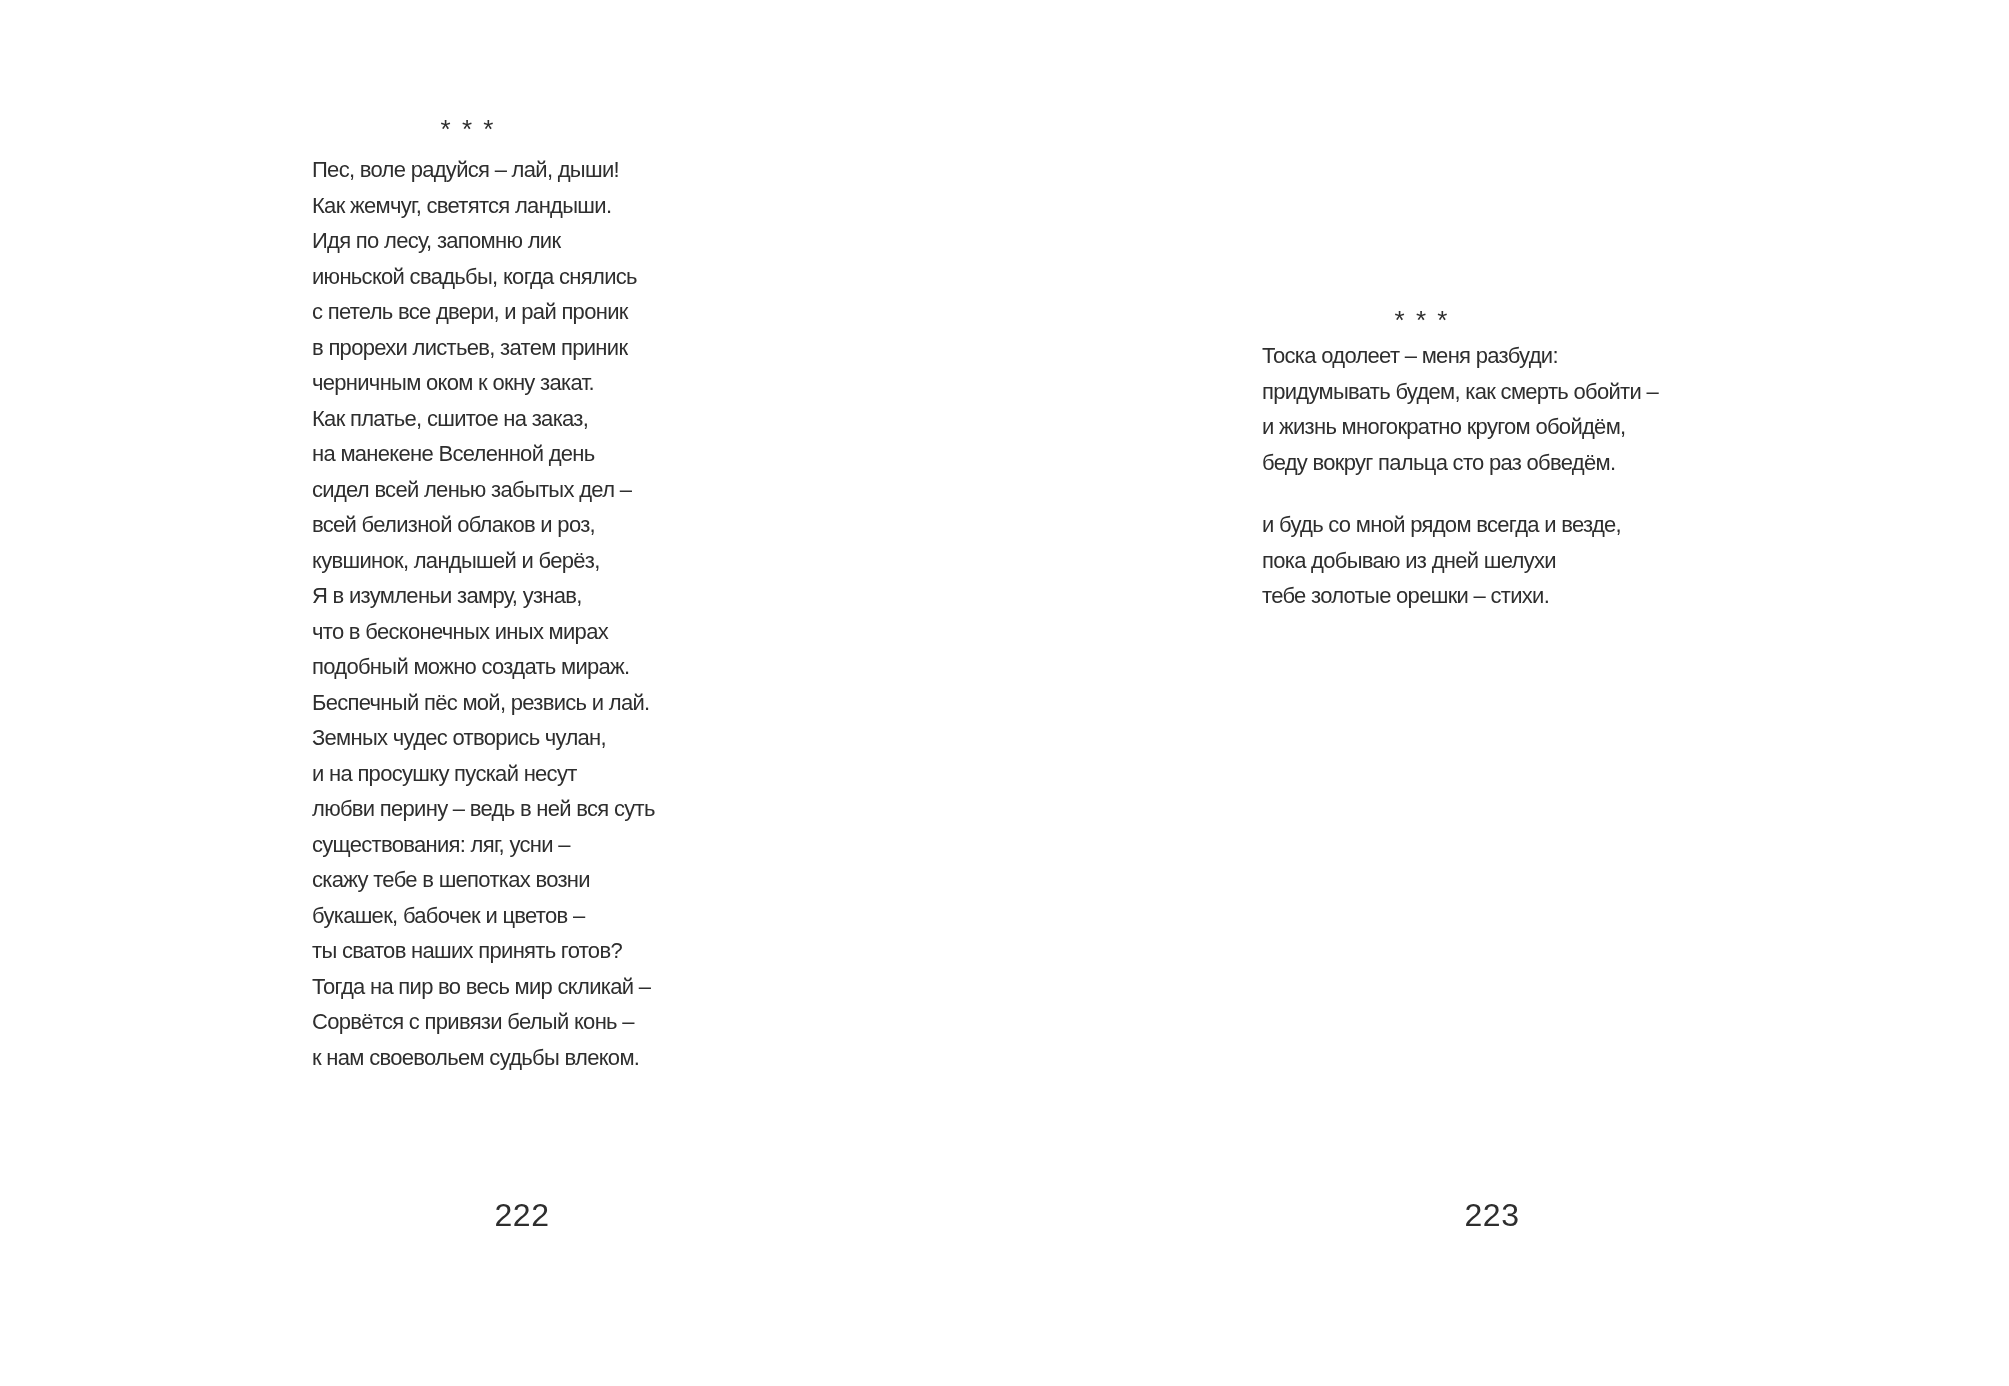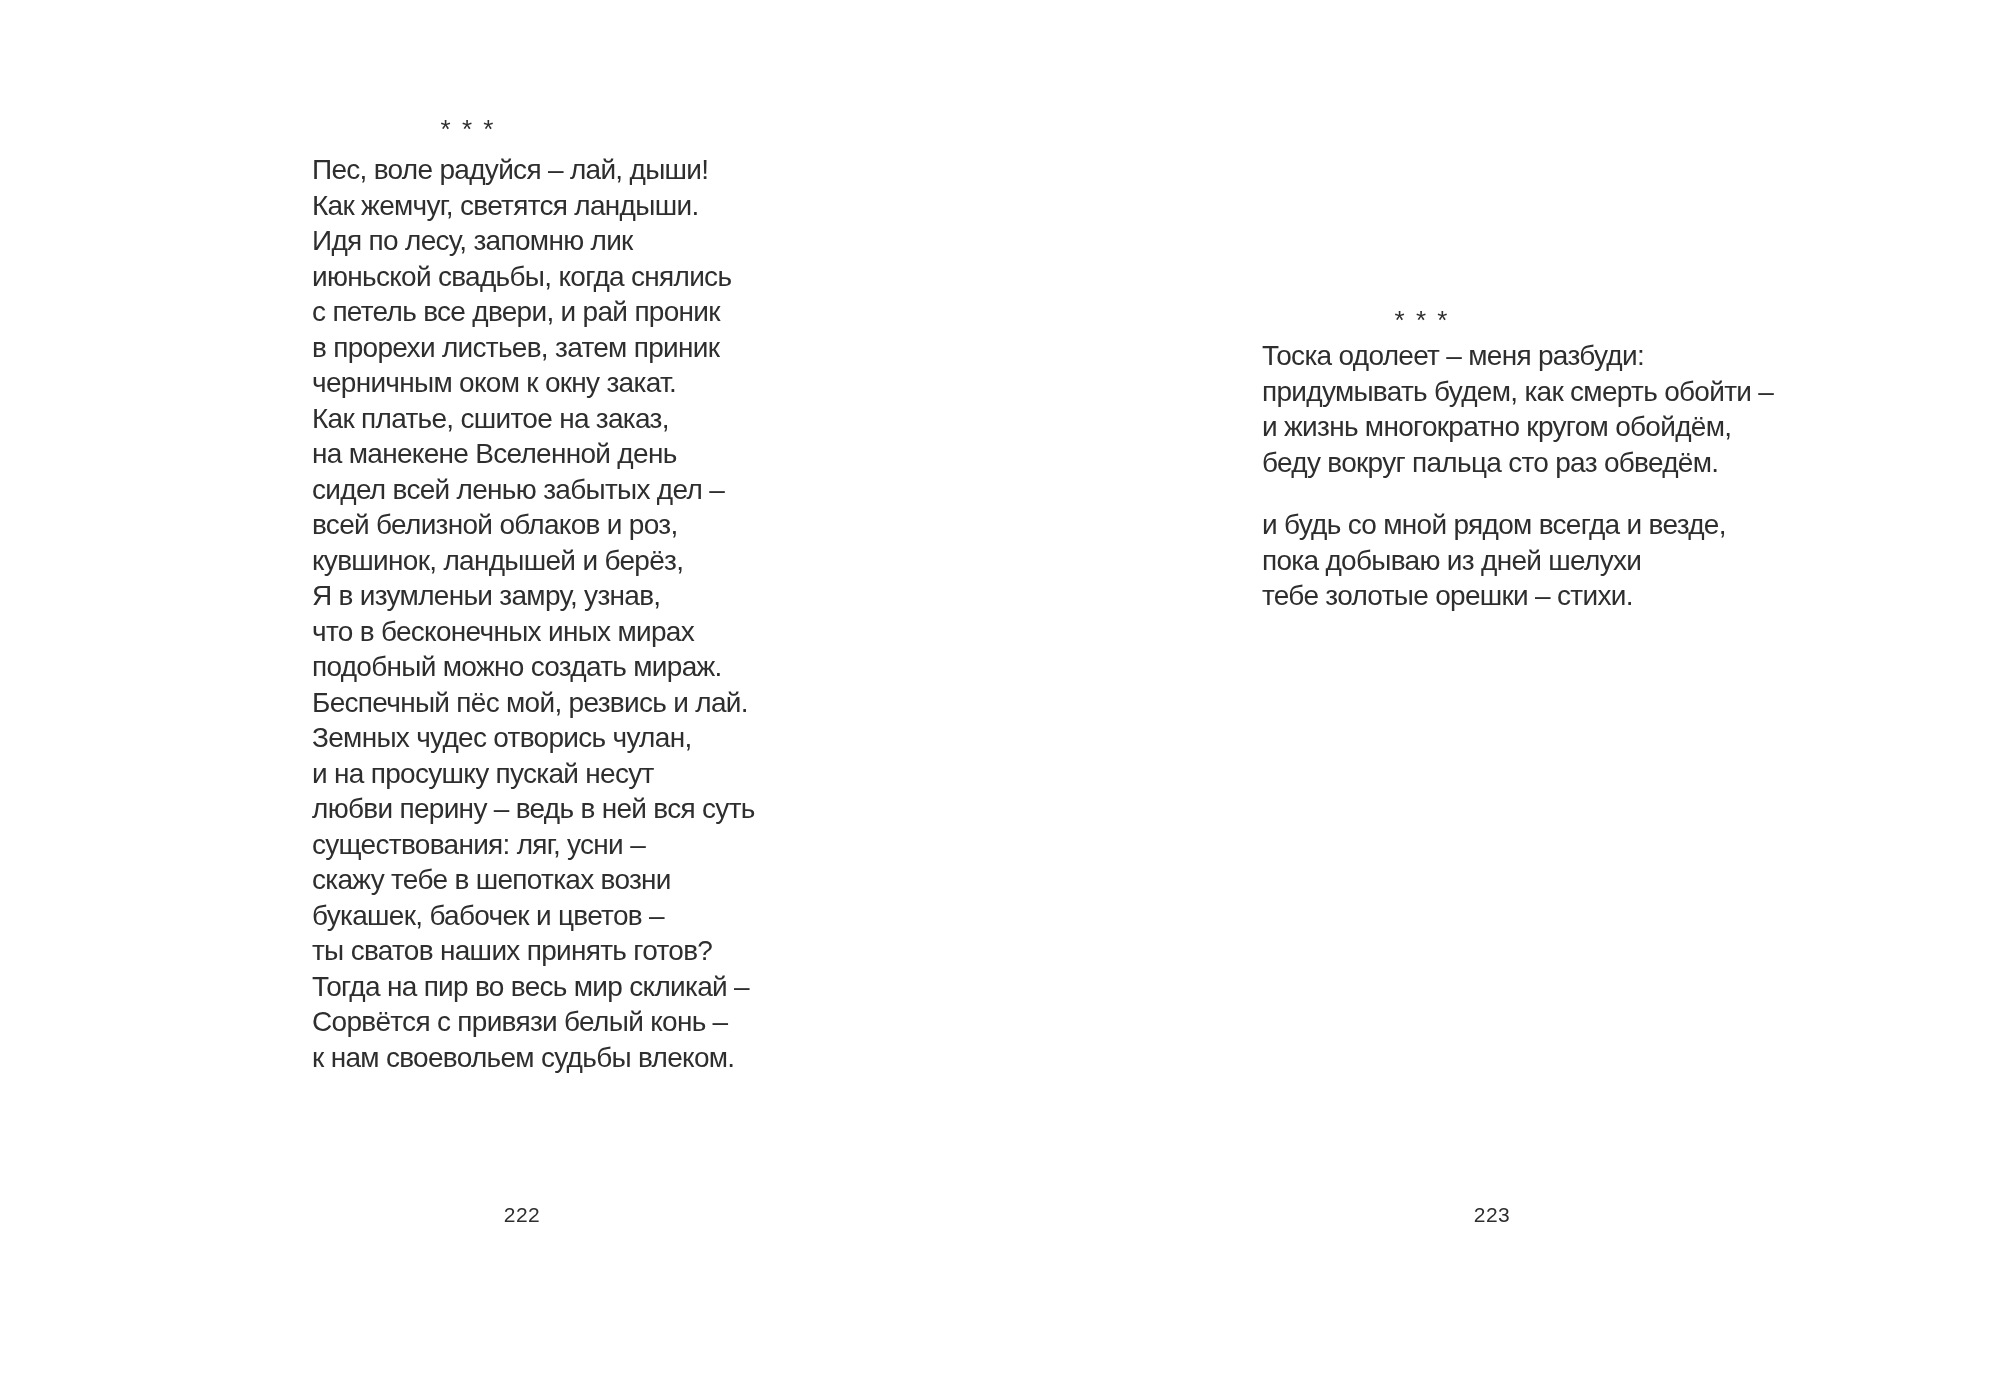--- a/index.html
+++ b/index.html
@@ -19,33 +19,33 @@
   .stars {
     position: absolute;
     font-size: 26px;
     line-height: 26px;
     text-align: center;
     letter-spacing: 2px;
     white-space: pre;
   }
   .poem {
     position: absolute;
-    font-size: 28px;
+    font-size: 22px;
     line-height: 35.5px;
     letter-spacing: -0.7px;
     white-space: nowrap;
   }
   .stanza + .stanza {
     margin-top: 27px;
   }
   .pagenum {
     position: absolute;
     width: 200px;
     text-align: center;
-    font-size: 21px;
+    font-size: 32px;
     line-height: 30px;
     letter-spacing: 0.5px;
   }
   #stars-left  { left: 312px;  top: 116px;  width: 312px; }
   #poem-left   { left: 312px;  top: 152px; }
   #num-left    { left: 422px;  top: 1200px; }
   #stars-right { left: 1262px; top: 307px;  width: 320px; }
   #poem-right  { left: 1262px; top: 338px; }
   #num-right   { left: 1392px; top: 1200px; }
 </style>

